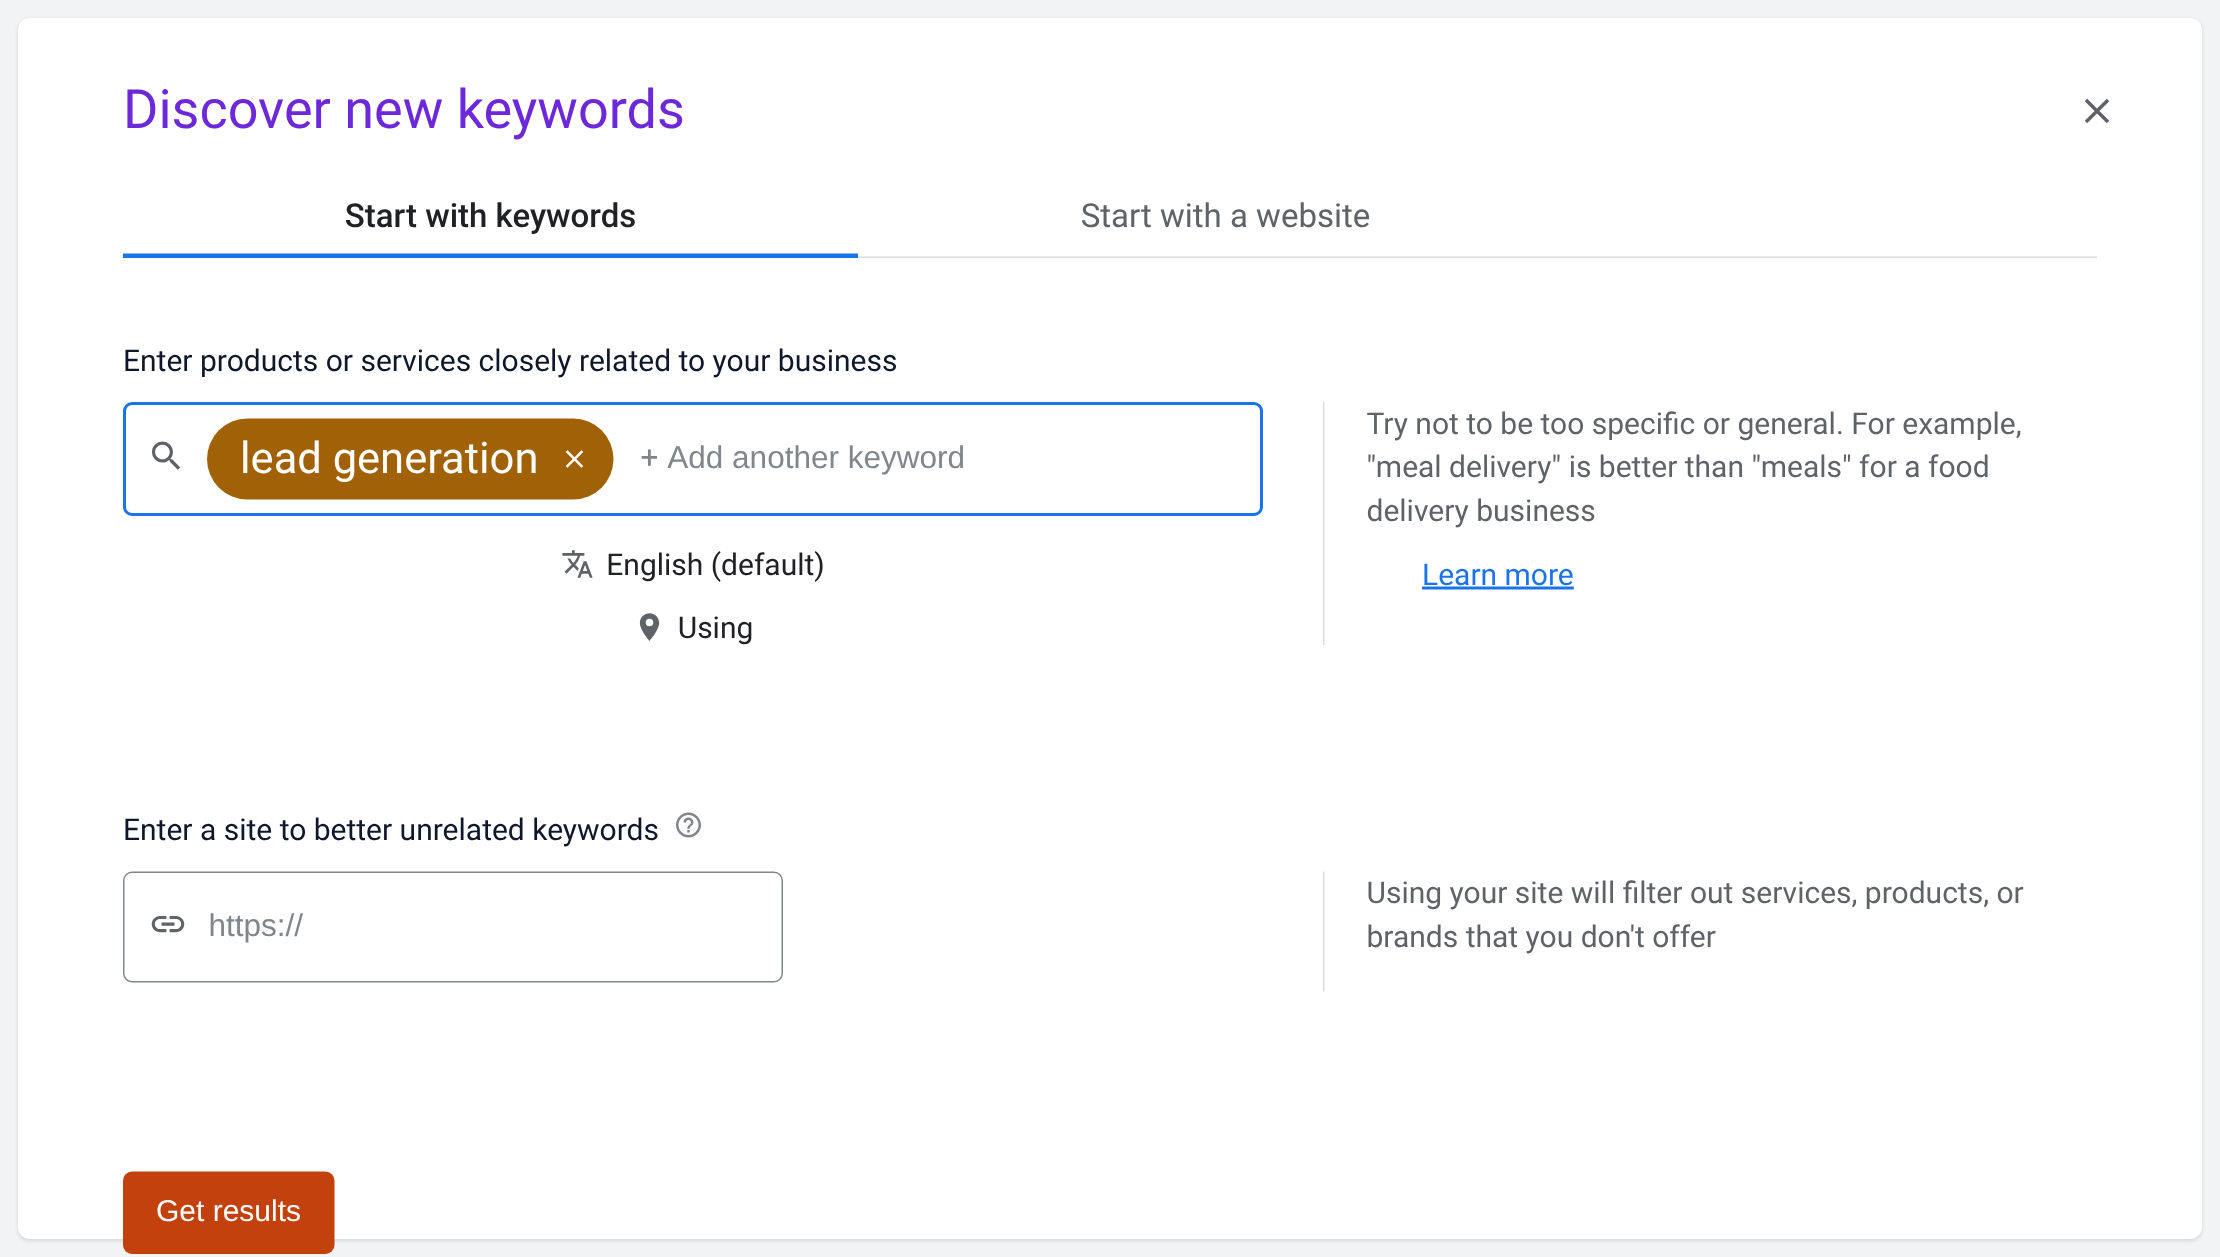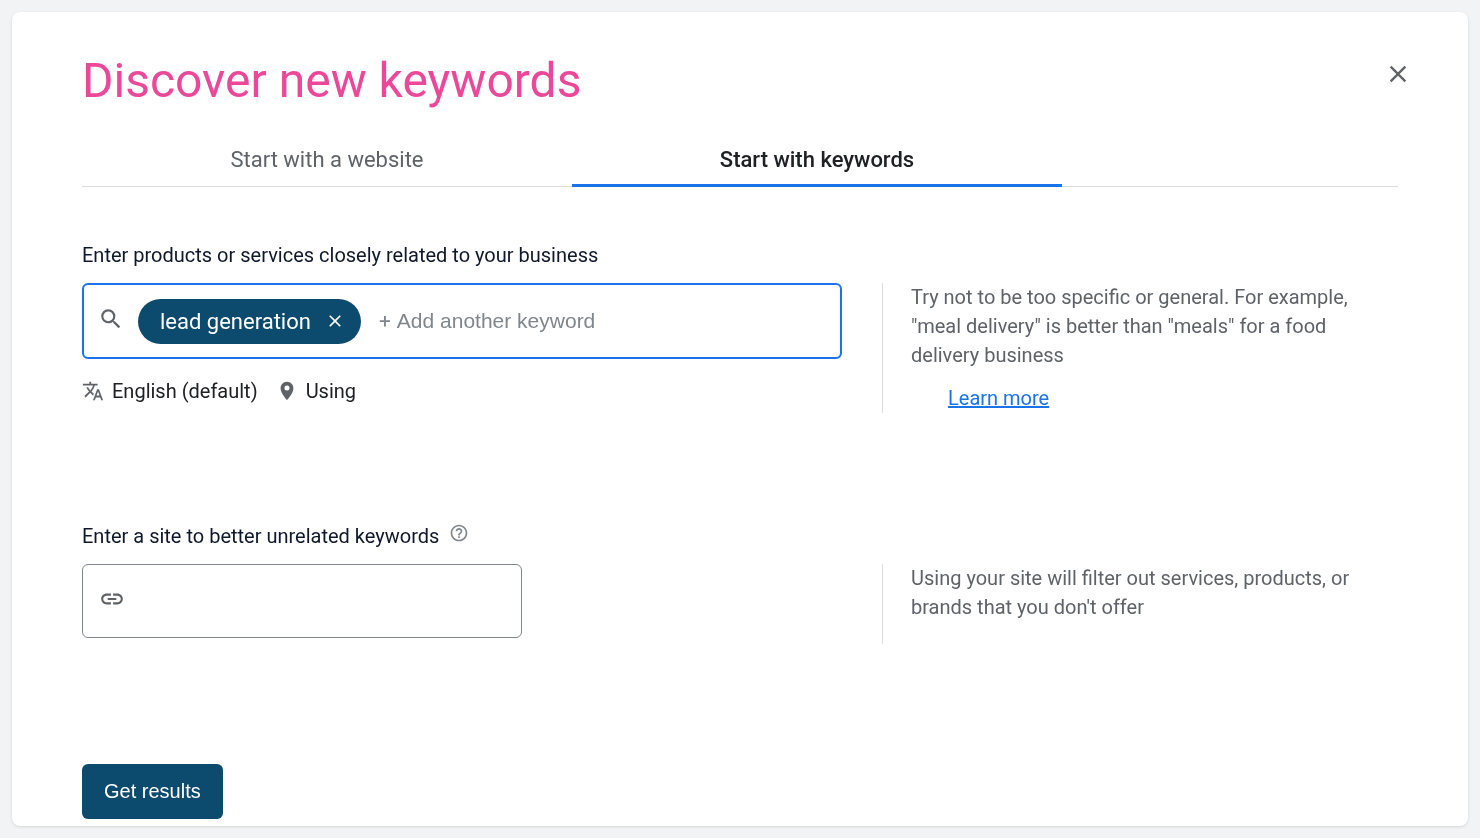--- a/index.html
+++ b/index.html
@@ -21,23 +21,23 @@
   }
   .close-btn {
     position: absolute;
     top: 48px;
     right: 56px;
     cursor: pointer;
     color: #5f6368;
   }
   .close-btn svg { width: 28px; height: 28px; }
   .title {
-    font-size: 48px;
+    font-size: 36px;
     font-weight: 400;
-    color: #ec4899;
+    color: #6d28d9;
     margin-bottom: 24px;
   }
   .tabs {
     display: flex;
     border-bottom: 1px solid #dadce0;
     margin-bottom: 56px;
   }
   .tab {
     flex: none;
     width: 490px;
@@ -87,25 +87,25 @@
     border: 2px solid #1a73e8;
     border-radius: 6px;
     padding: 12px 14px;
     display: flex;
     align-items: center;
     gap: 14px;
     height: 76px;
   }
   .search-ic { color: #5f6368; }
   .chip {
-    background: #0c4a6e;
+    background: #a16207;
     color: #fff;
     border-radius: 999px;
     padding: 10px 16px 10px 22px;
-    font-size: 22px;
+    font-size: 29px;
     display: flex;
     align-items: center;
     gap: 14px;
   }
   .chip-x { cursor: pointer; display:flex; align-items:center; }
   .kw-input {
     border: none;
     outline: none;
     font-size: 21px;
     color: #5f6368;
@@ -113,20 +113,21 @@
     height: 40px;
   }
   .kw-input::placeholder { color: #80868b; }
   .meta-row {
     margin-top: 20px;
     display: flex;
     align-items: center;
     gap: 18px;
     font-size: 20px;
     color: #202124;
+    flex-direction: column;
   }
   .meta-item { display: flex; align-items: center; gap: 8px; cursor: pointer; }
   .meta-item svg { width: 22px; height: 22px; color: #5f6368; }
   .link {
     color: #1a73e8;
     text-decoration: underline;
     cursor: pointer;
     display: inline-block;
     margin-top: 14px;
     font-size: 20px;
@@ -147,21 +148,21 @@
     border: none;
     outline: none;
     font-size: 21px;
     flex: 1;
   }
   .site-input::placeholder { color: #80868b; }
   .help-ic { color: #80868b; }
   .help-ic svg { width: 20px; height: 20px; }
   .btn-primary {
     margin-top: 120px;
-    background: #0c4a6e;
+    background: #c2410c;
     color: #fff;
     border: none;
     border-radius: 6px;
     padding: 16px 22px;
     font-size: 20px;
     cursor: pointer;
   }
   .kw-prefix {
     font-size: 21px;
     color: #80868b;
@@ -176,22 +177,22 @@
 
   <div class="close-btn">
     <svg viewBox="0 0 24 24">
         <path fill="currentColor" d="M19 6.41 17.59 5 12 10.59 6.41 5 5 6.41 10.59 12 5 17.59 6.41 19 12 13.41 17.59 19 19 17.59 13.41 12z"></path>
       </svg>
   </div>
 
   <h1 class="title">Discover new keywords</h1>
 
   <div class="tabs">
+    <div class="tab active">Start with keywords</div>
     <div class="tab">Start with a website</div>
-    <div class="tab active">Start with keywords</div>
   </div>
 
   
   <div class="label">Enter products or services closely related to your business</div>
   <div class="section">
     <div class="left">
       <div class="keyword-box">
         <span class="search-ic">
           <svg width="26" height="26" viewBox="0 0 24 24">
               <path fill="currentColor" d="M15.5 14h-.79l-.28-.27A6.471 6.471 0 0 0 16 9.5 6.5 6.5 0 1 0 9.5 16c1.61 0 3.09-.59 4.23-1.57l.27.28v.79l5 4.99L20.49 19l-4.99-5zm-6 0C7.01 14 5 11.99 5 9.5S7.01 5 9.5 5 14 7.01 14 9.5 11.99 14 9.5 14z"></path>
@@ -241,20 +242,21 @@
     </span>
   </div>
   <div class="section">
     <div class="left">
       <div class="site-box">
         <span>
           <svg width="26" height="26" viewBox="0 0 24 24">
               <path fill="#5f6368" d="M3.9 12c0-1.71 1.39-3.1 3.1-3.1h4V7H7c-2.76 0-5 2.24-5 5s2.24 5 5 5h4v-1.9H7c-1.71 0-3.1-1.39-3.1-3.1zM8 13h8v-2H8v2zm9-6h-4v1.9h4c1.71 0 3.1 1.39 3.1 3.1s-1.39 3.1-3.1 3.1h-4V17h4c2.76 0 5-2.24 5-5s-2.24-5-5-5z"></path>
             </svg>
         </span>
+        <input class="site-input" placeholder="https://" style="">
       </div>
     </div>
     <div class="right" style="min-height:80px">
       <div>Using your site will filter out services, products, or brands that you don't offer</div>
     </div>
   </div>
 
   <button class="btn-primary">Get results</button>
 
 </div>

